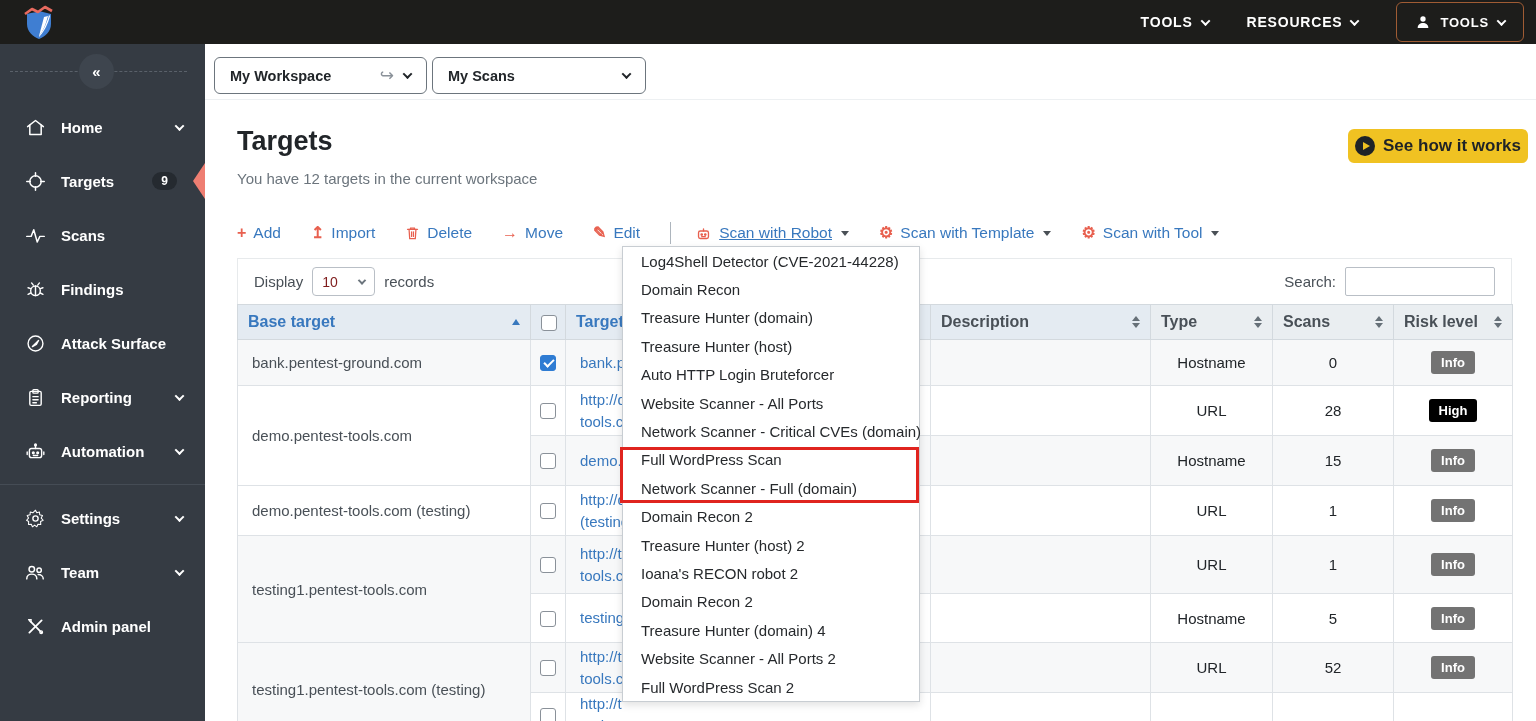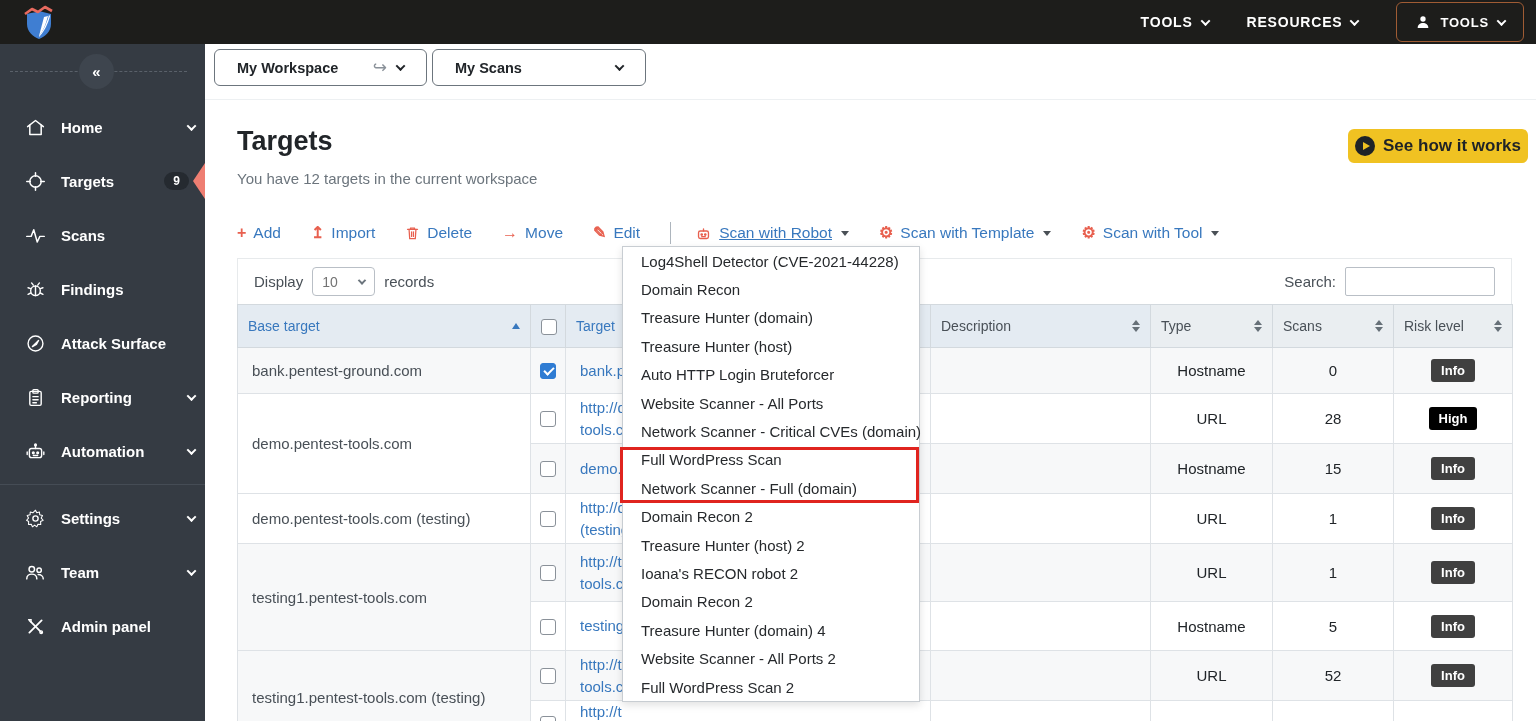--- a/index.html
+++ b/index.html
@@ -18,39 +18,39 @@
               height:40px; padding:0 18px; margin-right:2px; color:#fff; font-size:13px; font-weight:bold;
               letter-spacing:.8px; cursor:pointer; }
 
   
   .sidebar { position:absolute; left:0; top:44px; width:205px; height:677px; background:#353b43; z-index:40; }
   .collapse-row { position:relative; height:56px; }
   .collapse-line { position:absolute; left:10px; right:18px; top:27px; border-top:1px dashed #5a616a; }
   .collapse-btn { position:absolute; left:79px; top:10px; width:35px; height:35px; border-radius:50%;
                   background:#3e454e; color:#fff; display:flex; align-items:center; justify-content:center;
                   font-size:15px; font-weight:bold; cursor:pointer; }
-  .side-item { position:relative; height:54px; display:flex; align-items:center; padding:0 10px 0 24px;
+  .side-item { position:relative; height:54px; display:flex; align-items:center; padding:0 22px 0 24px;
                color:#fff; cursor:pointer; }
   .side-item .lbl { font-size:15px; font-weight:bold; margin-left:15px; }
   .side-item .spacer { flex:1; }
   .side-item .chev { border-color:#fff; }
   .side-ico { width:22px; height:22px; display:flex; align-items:center; justify-content:center; }
   .count-badge { background:#252a30; color:#fff; font-size:12px; font-weight:bold; border-radius:9px;
                  padding:2px 9px; margin-right:6px; }
   .active-arrow { position:absolute; right:0; top:9px; width:0; height:0;
                   border-top:18px solid transparent; border-bottom:18px solid transparent;
                   border-right:12px solid #ee7e72; }
   .side-divider { border-top:1px solid #454c55; margin:6px 0; }
 
   
   .main { position:absolute; left:205px; top:44px; width:1331px; height:677px; background:#fff; }
 
   .ws-bar { position:absolute; left:0; top:0; width:1331px; height:56px; border-bottom:1px solid #edf0f2; }
-  .ws-select { position:absolute; top:5px; height:37px; border:1px solid #6c757d; border-radius:6px;
-               display:flex; align-items:center; padding:0 22px; background:#fff; cursor:pointer; }
+  .ws-select { position:absolute; top:13px; height:37px; border:1px solid #6c757d; border-radius:6px;
+               display:flex; align-items:center; padding:0 15px; background:#fff; cursor:pointer; }
   .ws-select .lbl { font-size:14.5px; font-weight:bold; color:#212529; }
   .ws-select .spacer { flex:1; }
   #ws1 { left:9px;  width:213px; }
   #ws2 { left:227px; width:214px; }
   .share-ico { color:#8a9199; font-size:17px; margin-right:10px; }
   .ws-select .chev { color:#212529; }
 
   .page-title { position:absolute; left:32px; top:82px; font-size:27px; font-weight:bold; color:#212529; }
   .page-sub   { position:absolute; left:32px; top:126px; font-size:15px; color:#6c757d; }
 
@@ -72,34 +72,34 @@
   .underline { text-decoration:underline; }
   .caret { width:0; height:0; border-left:4px solid transparent; border-right:4px solid transparent;
            border-top:5px solid #4a5056; margin-left:2px; }
 
   
   .controls { position:absolute; left:32px; top:214px; width:1275px; height:46px;
               border:1px solid #e7eaec; border-bottom:none; display:flex; align-items:center;
               justify-content:space-between; padding:0 16px; }
   .display-group { display:flex; align-items:center; gap:9px; font-size:15px; color:#495057; }
   .page-select { width:63px; height:29px; border:1px solid #b9bfc6; border-radius:4px; display:flex;
-                 align-items:center; padding:0 9px; color:#737373; font-size:14px; cursor:pointer; }
+                 align-items:center; padding:0 9px; color:#7f1d1d; font-size:14px; cursor:pointer; }
   .page-select .spacer { flex:1; }
   .page-select .chev { width:6px; height:6px; color:#6c757d; }
   .search-group { display:flex; align-items:center; gap:9px; font-size:15px; color:#495057; }
   .search-input { width:150px; height:29px; border:1px solid #b9bfc6; border-radius:2px; padding:0 8px;
                   font-size:14px; font-family:"Liberation Sans",sans-serif; }
 
   
   .tbl-wrap { position:absolute; left:32px; top:260px; width:1277px; }
   table { border-collapse:collapse; table-layout:fixed; width:1275px; }
   col.c-base{width:293px} col.c-chk{width:35px} col.c-target{width:365px} col.c-desc{width:220px}
   col.c-type{width:122px} col.c-scans{width:121px} col.c-risk{width:119px}
   th, td { border:1px solid #dee2e6; }
-  th { height:43px; font-size:14px; font-weight:normal; color:#495057; background:#eaeef1;
+  th { height:35px; font-size:16px; font-weight:bold; color:#495057; background:#eaeef1;
        border-color:#d3d9de; padding:0 10px; text-align:center; }
   th.th-left { text-align:left; background:#e4ebf2; }
   th.th-blue { background:#e4ebf2; }
   .th-flex { display:flex; align-items:center; gap:6px; justify-content:center; }
   .th-flex.left { justify-content:flex-start; }
   .blue-head { color:#3878be; }
   .sort-up { width:0; height:0; border-left:4px solid transparent; border-right:4px solid transparent;
              border-bottom:6px solid #3878be; margin-left:auto; }
   .sort-both { display:inline-flex; flex-direction:column; gap:2px; margin-left:auto; }
   .sort-both i { display:block; width:0; height:0; border-left:4px solid transparent; border-right:4px solid transparent; }
@@ -122,21 +122,21 @@
 
   .cb { width:16px; height:16px; border:1.5px solid #8a9199; border-radius:3px; background:#fff;
         display:inline-block; position:relative; cursor:pointer; vertical-align:middle; }
   .cb.checked { background:#2f7cd3; border-color:#2f7cd3; }
   .cb.checked:after { content:""; position:absolute; left:4.5px; top:1px; width:4px; height:8px;
         border-right:2px solid #fff; border-bottom:2px solid #fff; transform:rotate(45deg); }
 
   .badge { display:inline-block; padding:4px 10px; border-radius:3px; color:#fff; font-size:13px;
            font-weight:bold; }
   .badge:empty { display:none; }
-  .badge[data-level="Info"] { background:#404040; }
+  .badge[data-level="Info"] { background:#737373; }
   .badge[data-level="High"] { background:#000000; }
 
   
   .robot-menu { position:absolute; left:417px; top:202px; width:298px; background:#fff;
                 border:1px solid #c8cdd2; box-shadow:0 3px 8px rgba(0,0,0,.12); z-index:30; }
   .menu-item { height:28.4px; display:flex; align-items:center; padding-left:18px; font-size:15px;
                color:#26292c; cursor:pointer; white-space:nowrap; }
   .hl-box { position:absolute; left:415px; top:403px; width:299px; height:56px;
             border:3px solid #e0241f; z-index:35; pointer-events:none; }
 

